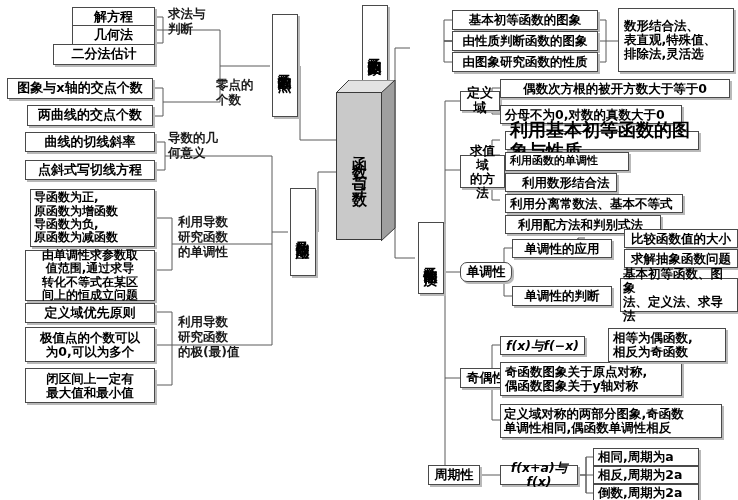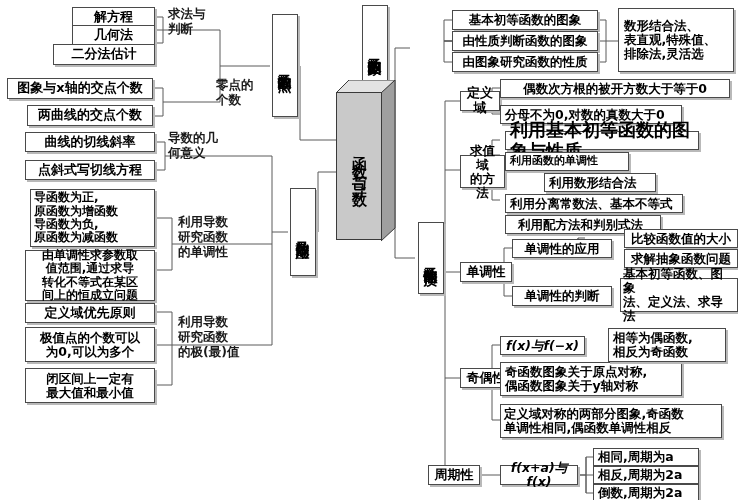--- a/index.html
+++ b/index.html
@@ -279,27 +279,27 @@
 
   <div class="node lead" style="left:500px; top:105px; width:182px; height:19px; font-size:12.5px; padding-left:4px;">分母不为0,对数的真数大于0</div>
 
   <div class="node" style="left:460px; top:155px; width:45px; height:33px; font-size:12.5px;">求值域
 的方法</div>
 
   <div class="node lead" style="left:505px; top:131px; width:194px; height:19px; font-size:18px; padding-left:4px;">利用基本初等函数的图象与性质</div>
 
   <div class="node lead" style="left:505px; top:152px; width:124px; height:19px; font-size:11px; padding-left:4px;">利用函数的单调性</div>
 
-  <div class="node lead" style="left:505px; top:173px; width:112px; height:19px; font-size:12.5px; padding-left:4px;margin-left:39px;">利用数形结合法</div>
+  <div class="node lead" style="left:505px; top:173px; width:112px; height:19px; font-size:12.5px; padding-left:16px;">利用数形结合法</div>
 
   <div class="node lead" style="left:505px; top:194px; width:178px; height:19px; font-size:12.5px; padding-left:4px;">利用分离常数法、基本不等式</div>
 
   <div class="node lead" style="left:505px; top:215px; width:156px; height:19px; font-size:12.5px; padding-left:12px;">利用配方法和判别式法</div>
 
-  <div class="node" style="left:460px; top:262px; width:52px; height:20px; font-size:13px;">单调性</div>
+  <div class="node" style="left:460px; top:262px; width:52px; height:20px; font-size:13px;border-radius:7px;">单调性</div>
 
   <div class="node" style="left:512px; top:239px; width:100px; height:19px; font-size:12.5px;">单调性的应用</div>
 
   <div class="node" style="left:512px; top:286px; width:100px; height:20px; font-size:12.5px;">单调性的判断</div>
 
   <div class="node" style="left:624px; top:229px; width:114px; height:19px; font-size:12.5px;">比较函数值的大小</div>
 
   <div class="node" style="left:624px; top:249px; width:114px; height:19px; font-size:12.5px;">求解抽象函数问题</div>
 
   <div class="node lead" style="left:620px; top:278px; width:118px; height:34px; font-size:12.5px; padding-left:2px;">基本初等函数、图象

